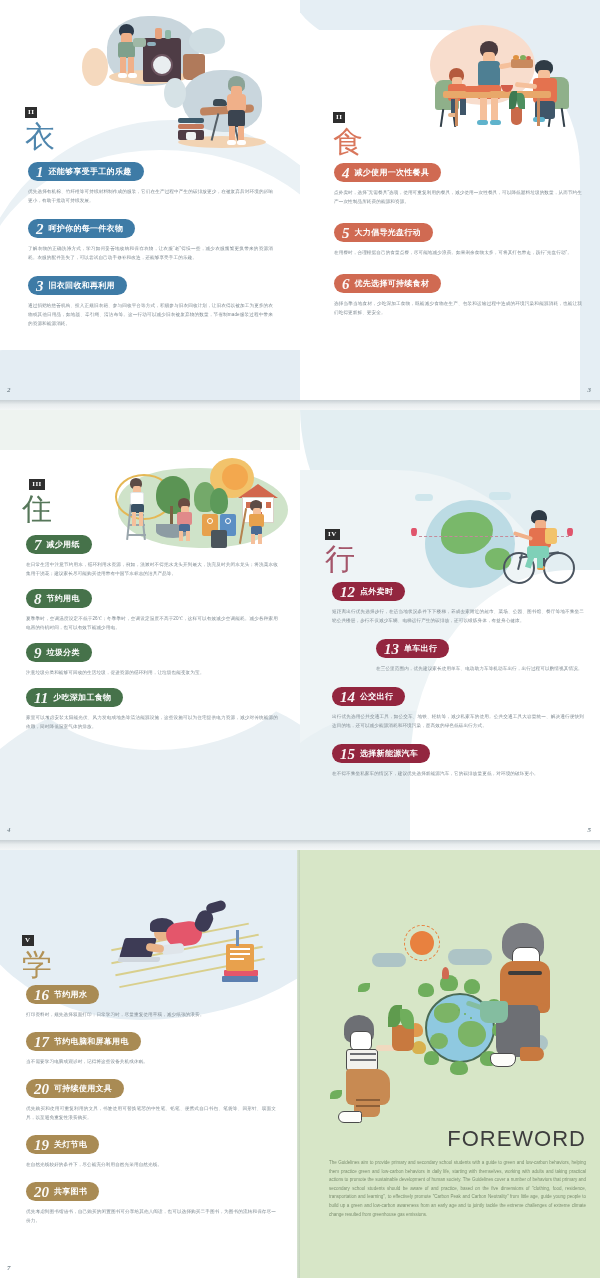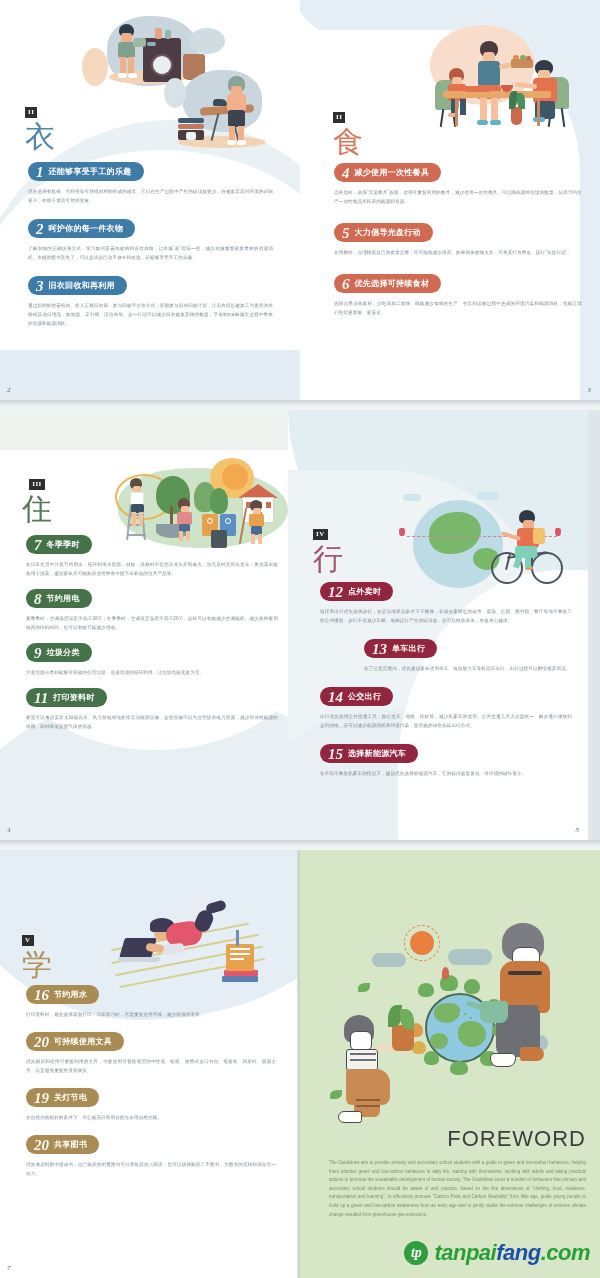--- a/index.html
+++ b/index.html
@@ -107,21 +107,21 @@
   #p4 .bg-bot {
     position: absolute; left: -50px; bottom: -110px; width: 420px; height: 260px;
     background: #e9f0f4; border-radius: 55% 45% 0 0 / 60% 60% 0 0;
   }
   #p4 .white-mask {
     position: absolute; left: -10px; top: 40px; width: 330px; height: 300px;
     background: #fff; border-radius: 0 0 50% 50% / 0 0 40% 45%;
   }
 
   
-  #p5 { left: 288px; top: 410px; width: 300px; height: 430px; }
+  #p5 { left: 300px; top: 410px; width: 300px; height: 430px; }
   #p5 .bg-top {
     position: absolute; right: -30px; top: -30px; width: 330px; height: 260px;
     background: #e3eef2; border-radius: 0 0 0 80% / 0 0 0 90%;
   }
   #p5 .bg-mid {
     position: absolute; left: -40px; top: 60px; width: 300px; height: 320px;
     background: #eef4f6; border-radius: 0 55% 55% 0 / 0 50% 50% 0;
   }
   #p5 .bg-bot {
     position: absolute; left: -60px; bottom: -120px; width: 330px; height: 250px;
@@ -417,42 +417,42 @@
 
     <div class="sec-head" style="left:22px;top:472px;position:absolute;left:22px;top:62px;text-align:center;">
       <span class="sec-numbox">III</span>
       <div class="sec-char">住</div>
     </div>
 
     <div style="position:absolute;left:26px;top:125px;width:252px;">
       <div class="item" style="margin-bottom:11px;">
         <div class="pill">
           <span class="num">7</span>
-          <span class="ttl">冬季季时</span>
+          <span class="ttl">减少用纸</span>
         </div>
         <div class="desc">在日常生活中注意节约用水，循环利用水资源，例如，洗漱时不得把水龙头开到最大，洗完及时关闭水龙头；将洗菜水收集用于浇花；建议家长尽可能购买使用带有中国节水标志的洁具产品等。</div>
       </div>
       <div class="item" style="margin-bottom:11px;">
         <div class="pill">
           <span class="num">8</span>
           <span class="ttl">节约用电</span>
         </div>
         <div class="desc">夏季季时，空调温度设定不低于26℃；冬季季时，空调设定温度不高于20℃，这样可以有效减少空调能耗。减少各种家用电器的待机时间，也可以有效节能减少用电。</div>
       </div>
       <div class="item" style="margin-bottom:11px;">
         <div class="pill">
           <span class="num">9</span>
           <span class="ttl">垃圾分类</span>
         </div>
         <div class="desc">注意垃圾分类和能够可回收的生活垃圾，促进资源的循环利用，让垃圾也能变废为宝。</div>
       </div>
       <div class="item">
         <div class="pill">
           <span class="num">11</span>
-          <span class="ttl">打印资料时</span>
+          <span class="ttl">少吃深加工食物</span>
         </div>
         <div class="desc">家里可以考虑安装太阳能光伏、风力发电或地热等清洁能源设施，这些设施可以为住宅提供电力资源，减少对传统能源的依赖，同时降低温室气体的排放。</div>
       </div>
     </div>
 
     <div class="page-num pn-left">4</div>
   </div>
 
   <div class="page c-wine" id="p5">
     <div class="bg-top"></div>
@@ -565,20 +565,27 @@
       <div class="sec-char">学</div>
     </div>
 
     <div style="position:absolute;left:26px;top:135px;width:250px;">
       <div class="item" style="margin-bottom:13px;">
         <div class="pill">
           <span class="num">16</span>
           <span class="ttl">节约用水</span>
         </div>
         <div class="desc">打印资料时，规先选择双面打印；日常学习时，尽量重复使用草稿，减少纸张的浪费。</div>
+      </div>
+      <div class="item" style="margin-bottom:13px;">
+        <div class="pill">
+          <span class="num">17</span>
+          <span class="ttl">节约电脑和屏幕用电</span>
+        </div>
+        <div class="desc">当不需要学习电脑或观影时，记得将这些设备关机或休眠。</div>
       </div>
       <div class="item" style="margin-bottom:13px;">
         <div class="pill">
           <span class="num">20</span>
           <span class="ttl">可持续使用文具</span>
         </div>
         <div class="desc">优先购买和使用可重复利用的文具，书签使用可替换笔芯的中性笔、铅笔、便携式自口书包、笔袋等、回形针、双面文具，以至避免重复性浪费购买。</div>
       </div>
       <div class="item" style="margin-bottom:13px;">
         <div class="pill">
@@ -657,23 +664,17 @@
       <div class="sh" style="left:190px;top:142px;width:24px;height:14px;background:#c8793f;border-radius:4px 10px 10px 4px;"></div>
 
       <div class="sh" style="left:0px;top:185px;width:12px;height:9px;background:#6fae5c;border-radius:60% 0 60% 0;"></div>
       <div class="sh" style="left:28px;top:78px;width:12px;height:9px;background:#6fae5c;border-radius:60% 0 60% 0;"></div>
       <div class="sh" style="left:208px;top:98px;width:9px;height:9px;background:#c8793f;border-radius:50%;"></div>
     </div>
 
     <div class="fw-title">FOREWORD</div>
     <div class="fw-body">The Guidelines aim to provide primary and secondary school students with a guide to green and low-carbon behaviors, helping them practice green and low-carbon behaviors in daily life, starting with themselves, working with adults and taking practical actions to promote the sustainable development of human society. The Guidelines cover a number of behaviors that primary and secondary school students should be aware of and practice, based on the five dimensions of "clothing, food, residence, transportation and learning", to effectively promote "Carbon Peak and Carbon Neutrality" from little age, guide young people to build up a green and low-carbon awareness from an early age and to jointly tackle the extreme challenges of extreme climate change resulted from greenhouse gas emissions.</div>
 
-    <div class="brand">
-      <div class="brand-mark">tp</div>
-      <div class="brand-txt">
-        <span class="b-g">tanpai</span><span class="b-b">fang</span><span class="b-g">.com</span>
-      </div>
-    </div>
 
     <div class="page-num pn-right" style="color:#93a98a;"></div>
   </div>
 
 </div>
 
 </body></html>

